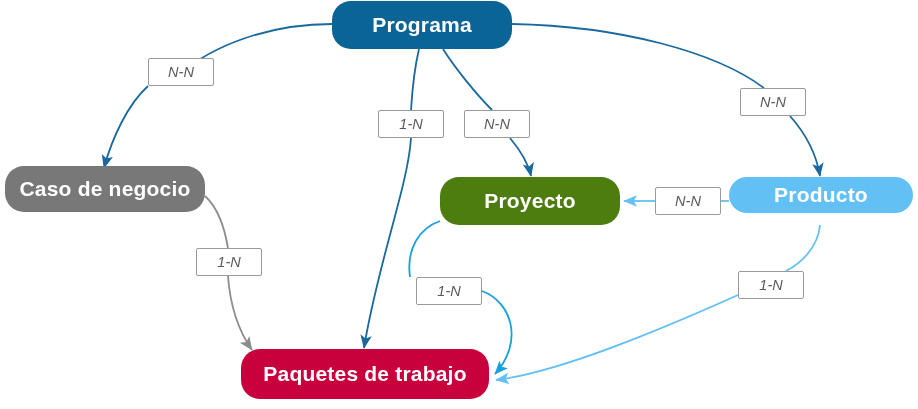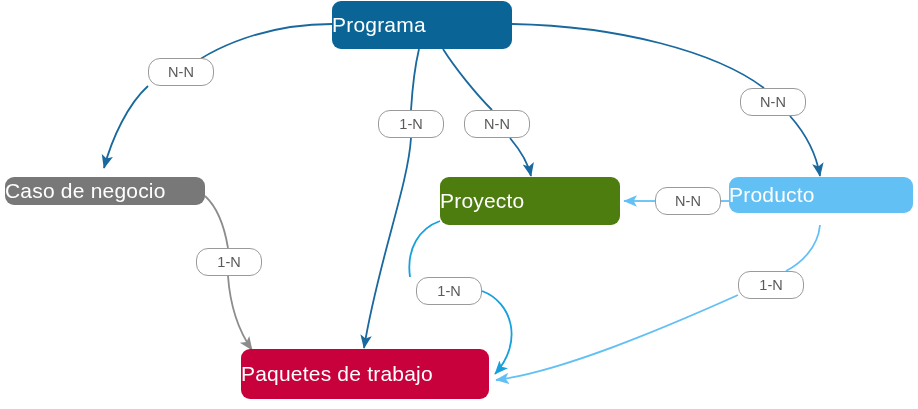--- a/index.html
+++ b/index.html
@@ -19,48 +19,50 @@
   }
   #edge-layer {
     position: absolute;
     left: 0;
     top: 0;
     width: 918px;
     height: 409px;
   }
   .node {
     position: absolute;
-    border-radius: 9px;
+    border-radius: 19px;
     display: flex;
     align-items: center;
-    justify-content: flex-start;
+    justify-content: center;
     color: #ffffff;
     font-size: 21px;
     letter-spacing: 0.2px;
     white-space: nowrap;
     box-sizing: border-box;
+    font-weight: bold;
   }
   .node-programa  { background: #0a6496; }
   .node-caso      { background: #787878; }
   .node-proyecto  { background: #4d7c0f; }
   .node-producto  { background: #63c0f5; }
   .node-paquetes  { background: #c8003c; }
 
   .edge-label {
     position: absolute;
     background: #ffffff;
     border: 1.4px solid #9a9a9a;
-    border-radius: 12px;
+    border-radius: 2px;
     color: #5a5a5a;
     font-size: 14.5px;
     display: flex;
     align-items: center;
     justify-content: center;
     box-sizing: border-box;
     white-space: nowrap;
+    font-style: italic;
   }
 </style>
 </head>
 <body>
 
 <div id="diagram-canvas">
 
   <svg id="edge-layer" viewBox="0 0 918 409" xmlns="http://www.w3.org/2000/svg">
     <defs>
       <marker id="ah-dark" markerWidth="9" markerHeight="9" refX="7.2" refY="3.2" orient="auto" markerUnits="strokeWidth">
@@ -99,21 +101,21 @@
     <path d="M 482 291 C 512 302 524 342 495 374" fill="none" stroke="#18a0dc" stroke-width="1.8" marker-end="url(#ah-mid)"></path>
 
     <path d="M 820 225 C 818 248 800 264 786 271" fill="none" stroke="#63c0f5" stroke-width="1.8"></path>
     <path d="M 738 295 C 660 330 560 372 496 380" fill="none" stroke="#63c0f5" stroke-width="1.8" marker-end="url(#ah-light)"></path>
   </svg>
 
   <div class="node node-programa" style="left:332px; top:1px; width:180px; height:48px;">
     <span>Programa</span>
   </div>
 
-  <div class="node node-caso" style="left:5px; top:177px; width:200px; height:28px;">
+  <div class="node node-caso" style="left:5px; top:166px; width:200px; height:46px;">
     <span>Caso de negocio</span>
   </div>
 
   <div class="node node-proyecto" style="left:440px; top:177px; width:180px; height:48px;">
     <span>Proyecto</span>
   </div>
 
   <div class="node node-producto" style="left:729px; top:177px; width:184px; height:36px;">
     <span>Producto</span>
   </div>

